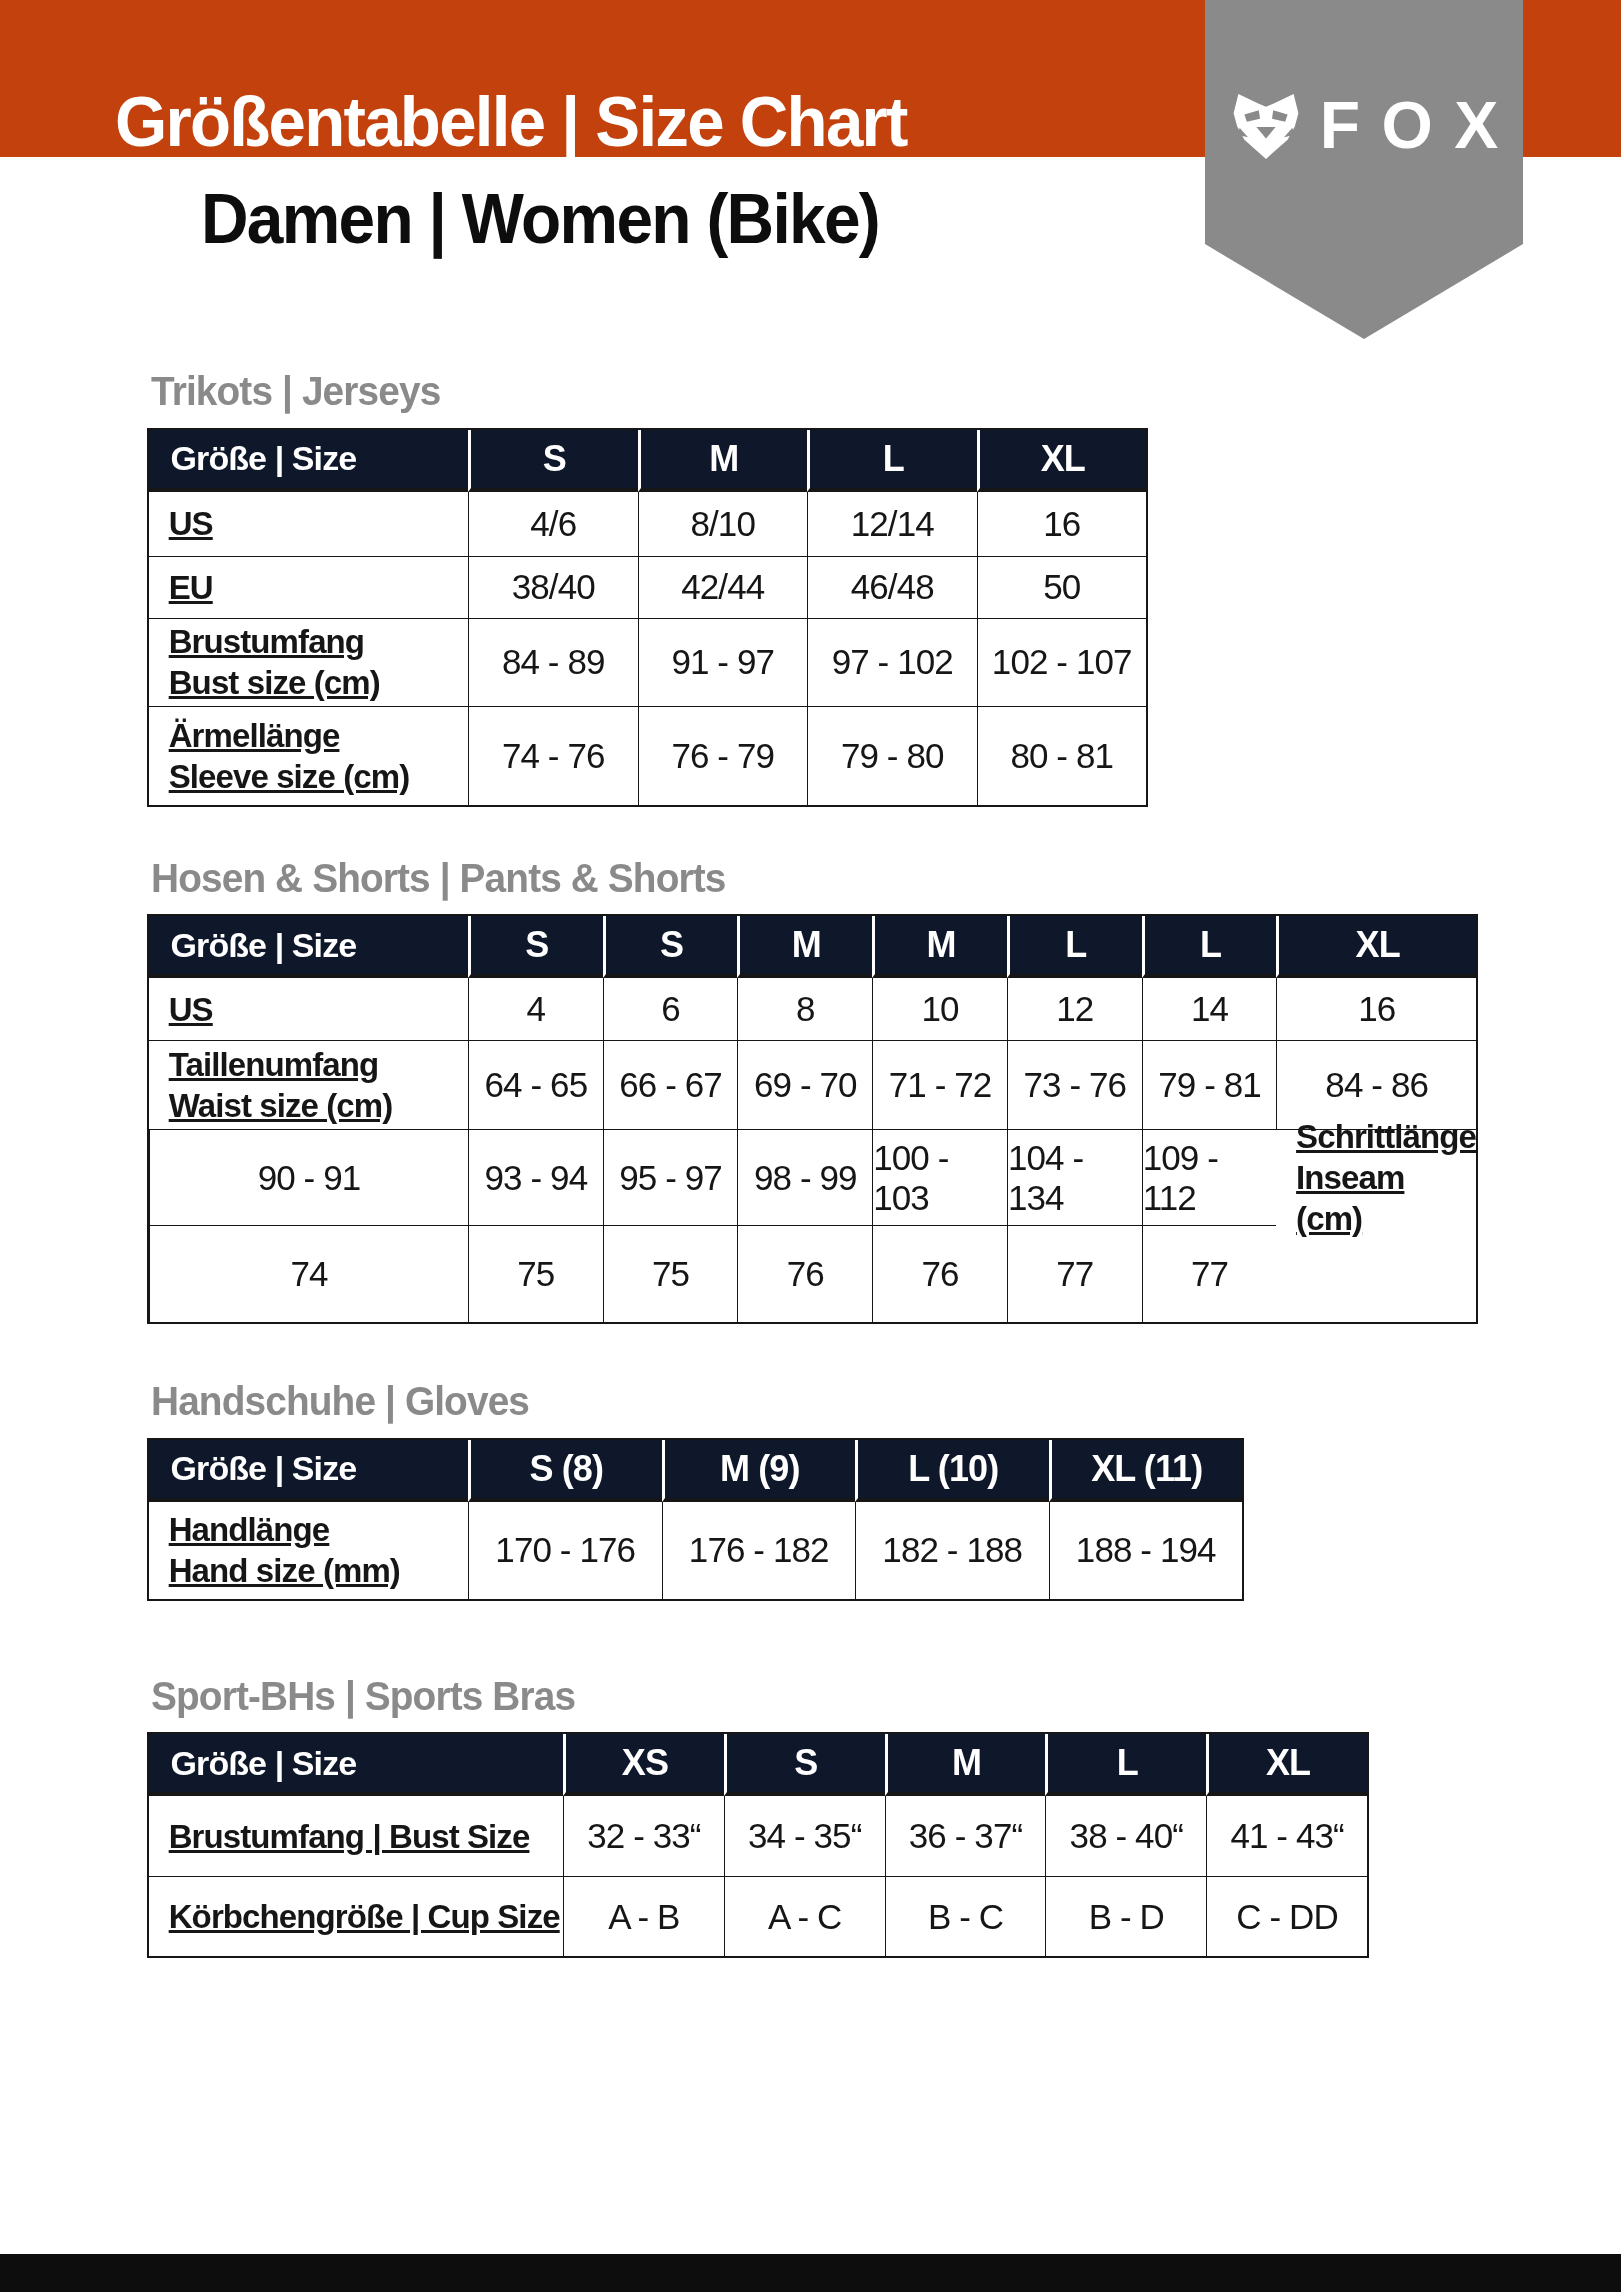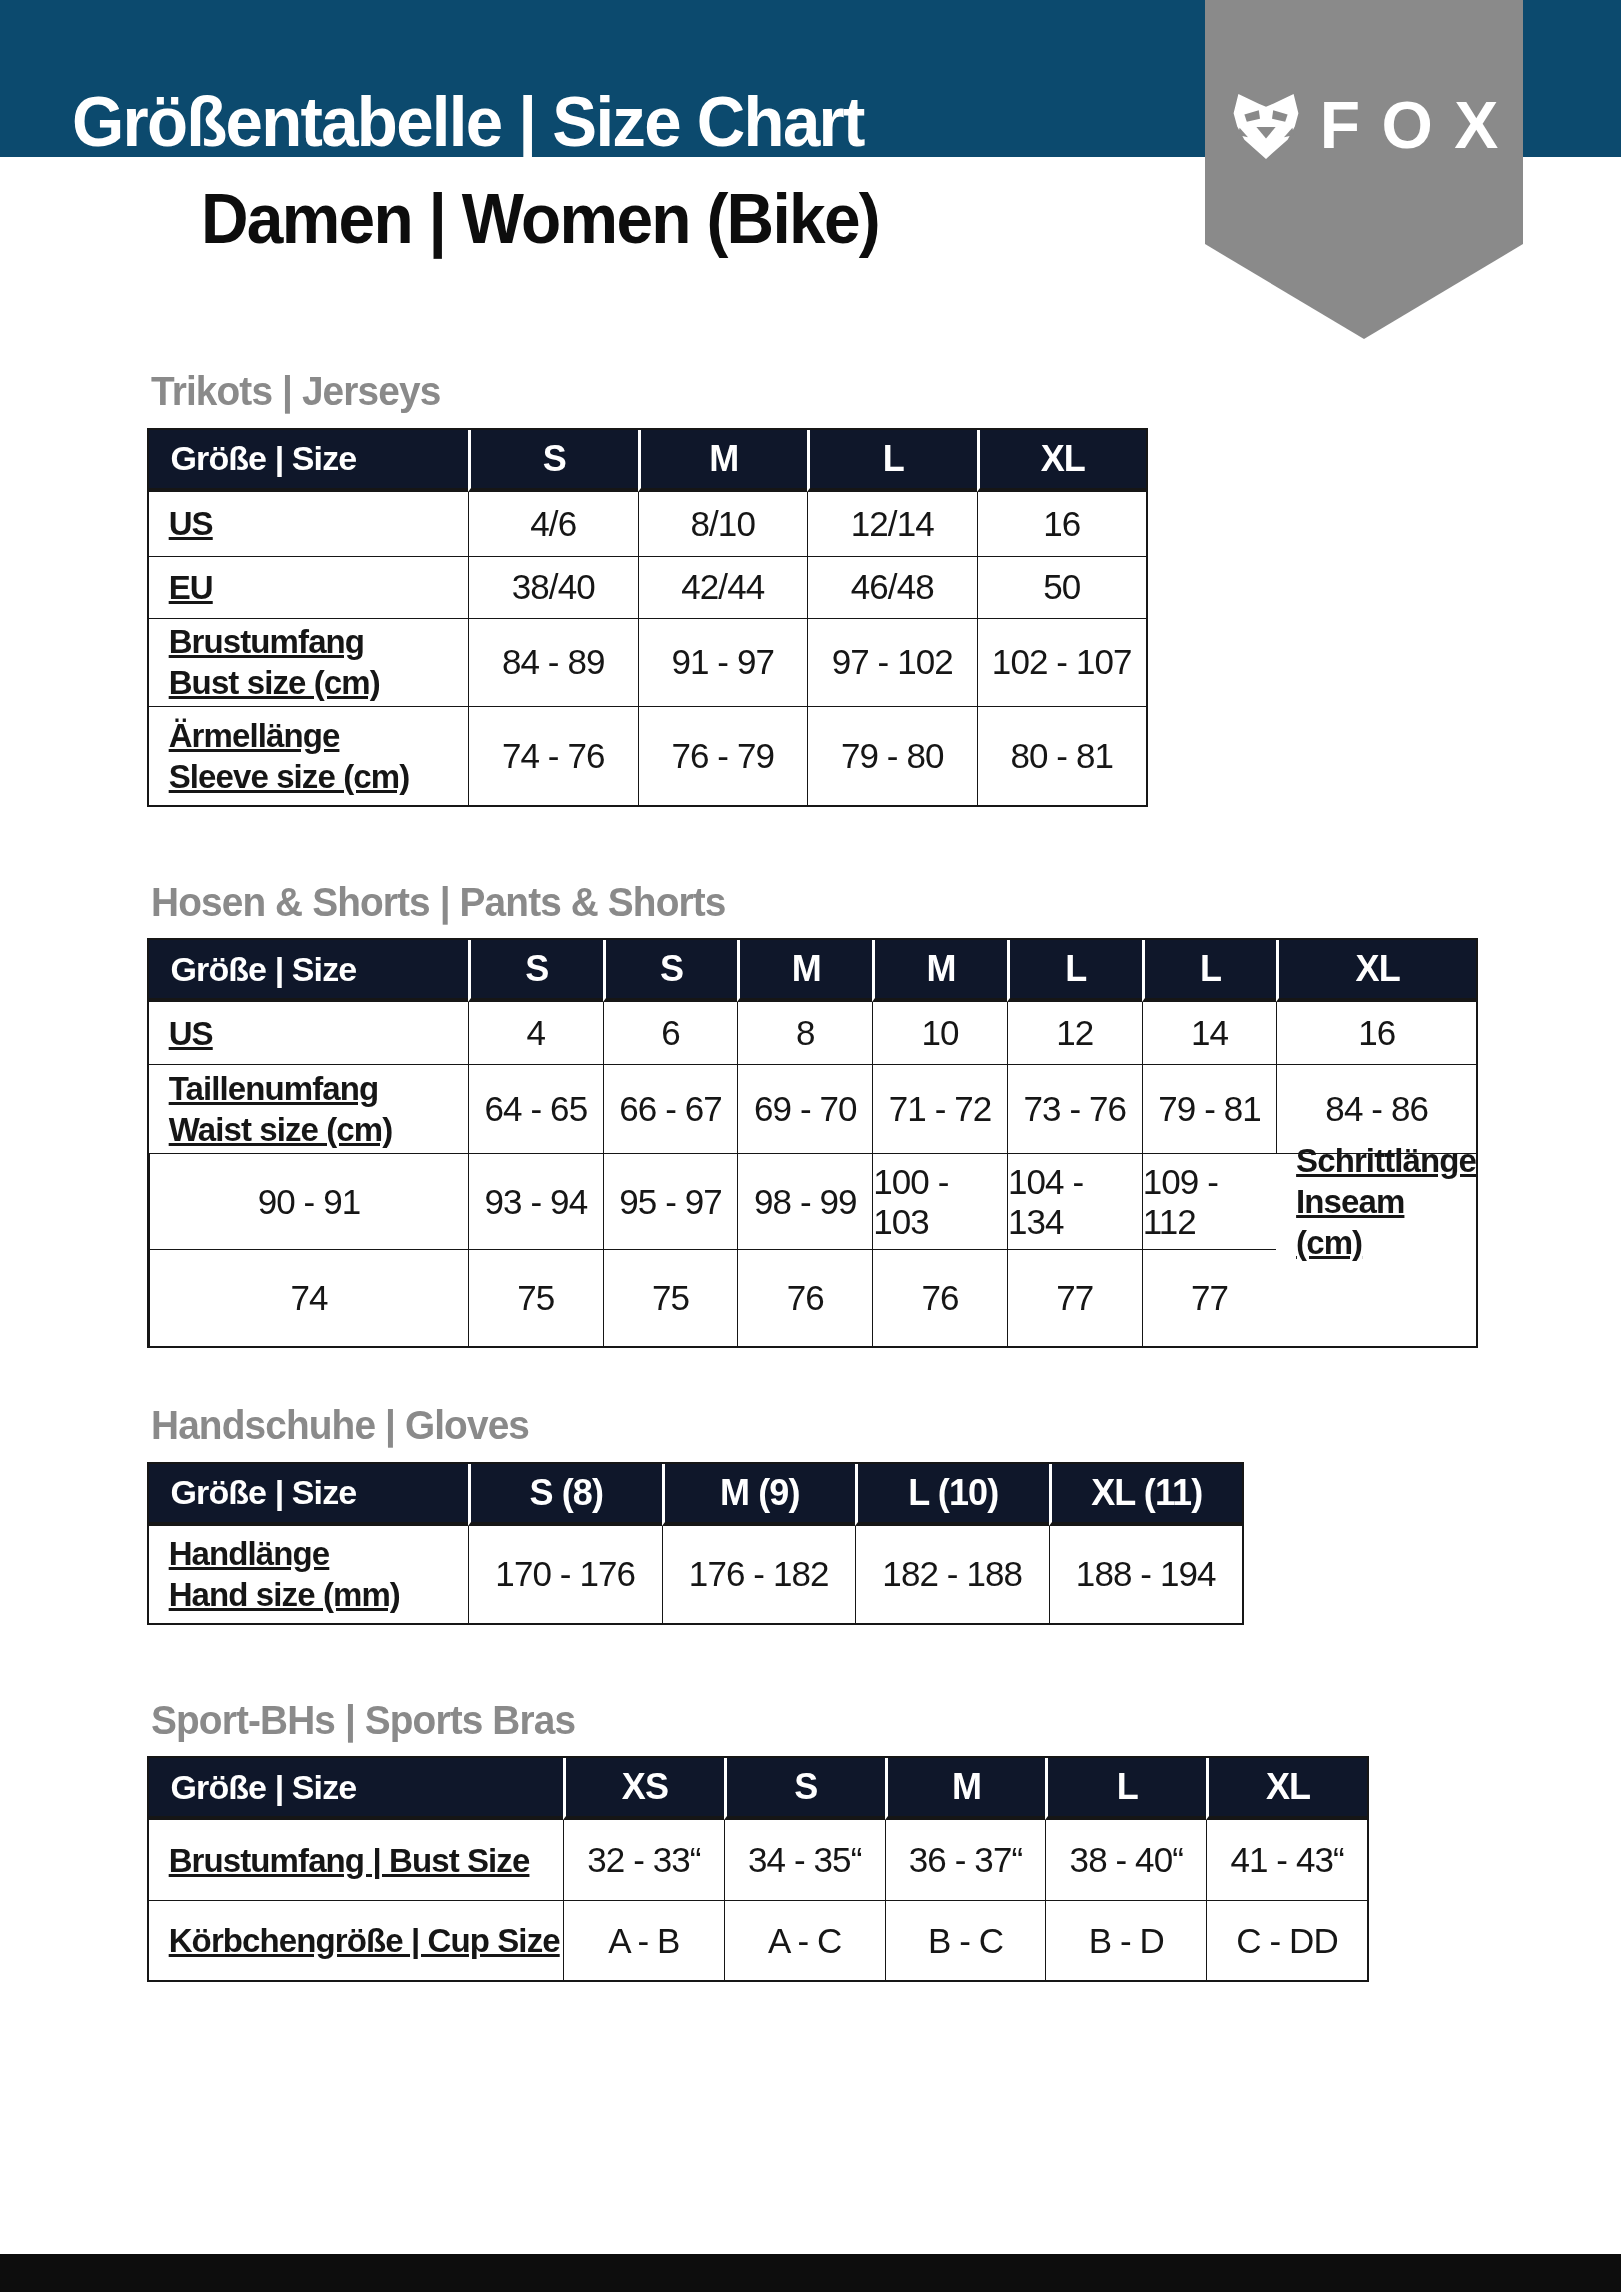--- a/index.html
+++ b/index.html
@@ -7,23 +7,23 @@
     position:relative;
     width:1621px;height:2293px;
     background:#ffffff;
     font-family:"Liberation Sans", sans-serif;
     overflow:hidden;
     margin:0 auto;
   }
   
   .topbar{
     position:absolute;left:0;top:0;width:1621px;height:157px;
-    background:#0c4a6e;
+    background:#c2410c;
     display:flex;align-items:flex-end;
-    padding-left:72px;box-sizing:border-box;
+    padding-left:115px;box-sizing:border-box;
   }
   .main-title{
     color:#ffffff;font-weight:bold;font-size:70px;line-height:1;
     letter-spacing:-1.8px;margin-bottom:0px;white-space:nowrap;
     transform:scaleX(0.96);transform-origin:left bottom;
   }
   .subtitle{
     position:absolute;left:201px;top:184px;
     color:#0d0d0d;font-weight:bold;font-size:70px;line-height:1;
     letter-spacing:-1.8px;white-space:nowrap;
@@ -43,21 +43,21 @@
     letter-spacing:21.5px;margin-right:-21.5px;
   }
   
   .content{position:absolute;left:147px;top:252px;width:1361px;}
   .section-heading{
     font-size:40px;font-weight:bold;color:#8a8a8a;
     line-height:47px;margin:0 0 12.5px 3.6px;letter-spacing:-0.9px;
     transform:scaleX(0.97);transform-origin:left center;
   }
   .sec-jerseys{margin-top:116px;}
-  .sec-pants{margin-top:72px;}
+  .sec-pants{margin-top:48px;}
   .sec-gloves{margin-top:54px;}
   .sec-bras{margin-top:72px;}
   
   .size-table{
     display:grid;background:#ffffff;
     border:2.7px solid #161616;box-sizing:content-box;
   }
   .tbl-jerseys{width:997px;grid-template-columns:319px repeat(4,1fr);grid-template-rows:62px 64px 62px 88px 99px;}
   .tbl-pants  {width:1327px;grid-template-columns:319px repeat(7,1fr);grid-template-rows:62px 62px 89px 96px 97px;}
   .tbl-gloves {width:1093px;grid-template-columns:319px repeat(4,1fr);grid-template-rows:62px 97px;}

